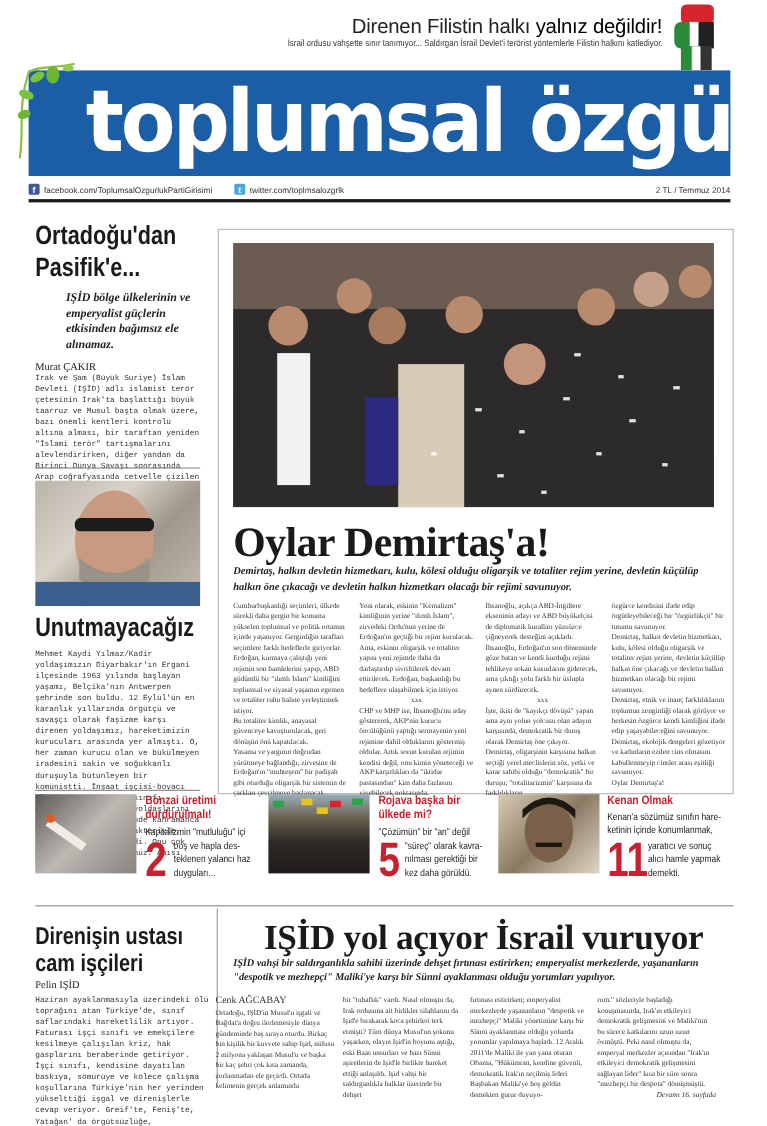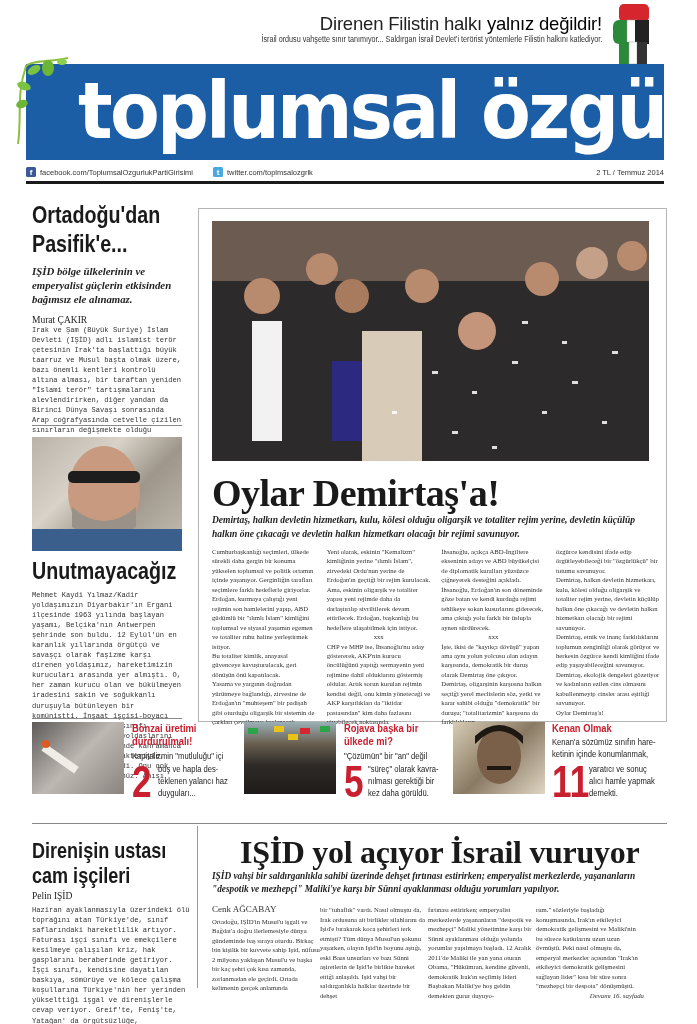--- a/index.html
+++ b/index.html
@@ -23,21 +23,21 @@
   .tw { background: #4aa8e0; }
   .social .item { display: flex; align-items: center; margin-right: 20px; }
   .social .price { margin-left: auto; }
   .rule-thick { position: absolute; top: 181px; left: 26px; width: 638px; height: 3px; background: #1a1a1a; }
 
   
   .h-sans { font-family: "Liberation Sans", sans-serif; font-weight: bold; color: #1a1a1a; transform: scaleX(0.82); transform-origin: left; white-space: nowrap; }
   .leftcol { position: absolute; left: 32px; width: 152px; }
   .lead1 { top: 200px; }
   .lead1 h2 { font-size: 24px; line-height: 29px; }
-  .deck { font-family: "Liberation Serif", serif; font-style: italic; font-weight: bold; font-size: 10.8px; line-height: 14px; color: #222; margin-top: 6px; }
+  .deck { font-family: "Liberation Serif", serif; font-style: italic; font-weight: bold; font-size: 10.8px; line-height: 14px; color: #222; margin-top: 6px; margin-left: 28px; }
   .byline { font-family: "Liberation Serif", serif; font-weight: normal; font-size: 9.5px; margin-top: 9px; }
   .body-text { font-family: Liberation Mono, monospace; font-size: 7.1px; line-height: 10.05px; color: #333; }
   .cont { font-style: italic; font-size: 6.8px; color: #333; }
   .hr { position: absolute; height: 1px; background: #888; }
 
   .photo { position: absolute; overflow: hidden; }
   .ph-murat { left: 32px; top: 437px; width: 150px; height: 114px; background: linear-gradient(135deg,#b9b3aa 0%,#d8d2c8 35%,#9e968a 60%,#c4bdb2 100%); }
   .unut { top: 556px; }
   .unut h2 { font-size: 24px; line-height: 30px; }
 
@@ -59,21 +59,21 @@
   .t-rest { position: absolute; font-family: "Liberation Sans", sans-serif; font-size: 9px; line-height: 12px; color: #222; transform: scaleX(0.85); transform-origin: left; white-space: nowrap; }
 
   
   .vline { position: absolute; left: 197px; top: 826px; width: 1px; height: 162px; background: #999; }
   .dir { top: 838px; }
   .dir h2 { font-size: 22px; line-height: 25px; }
   .dir .byline { margin-top: 3px; }
   .dir .body-text { margin-top: 4px; }
   .isid-title { position: absolute; left: 212px; top: 834px; font-family: "Liberation Serif", serif; font-weight: bold; font-size: 32px; line-height: 36px; color: #1a1a1a; letter-spacing: -0.3px; white-space: nowrap; margin-left: 28px; }
   .isid-deck { position: absolute; left: 212px; top: 870px; width: 455px; font-family: "Liberation Serif", serif; font-style: italic; font-weight: bold; font-size: 9.3px; line-height: 13px; color: #222; }
-  .cols-isid { position: absolute; left: 212px; top: 905px; width: 455px; display: flex; }
+  .cols-isid { position: absolute; left: 196px; top: 905px; width: 455px; display: flex; justify-content: space-between; }
   .cols-isid .col { width: 108px; font-size: 6.7px; line-height: 9.5px; color: #333; }
   .cols-isid .byline { margin-top: 0; font-size: 9px; margin-bottom: 2px; }
   .right { text-align: right; display: block; }
 </style>
 </head>
 <body>
 
 <div class="promo">
   <div class="promo-title"><span>Direnen Filistin halkı </span><span class="accent">yalnız değildir!</span></div>
   <div class="promo-sub">İsrail ordusu vahşette sınır tanımıyor... Saldırgan İsrail Devlet'i terörist yöntemlerle Filistin halkını katlediyor.</div>

